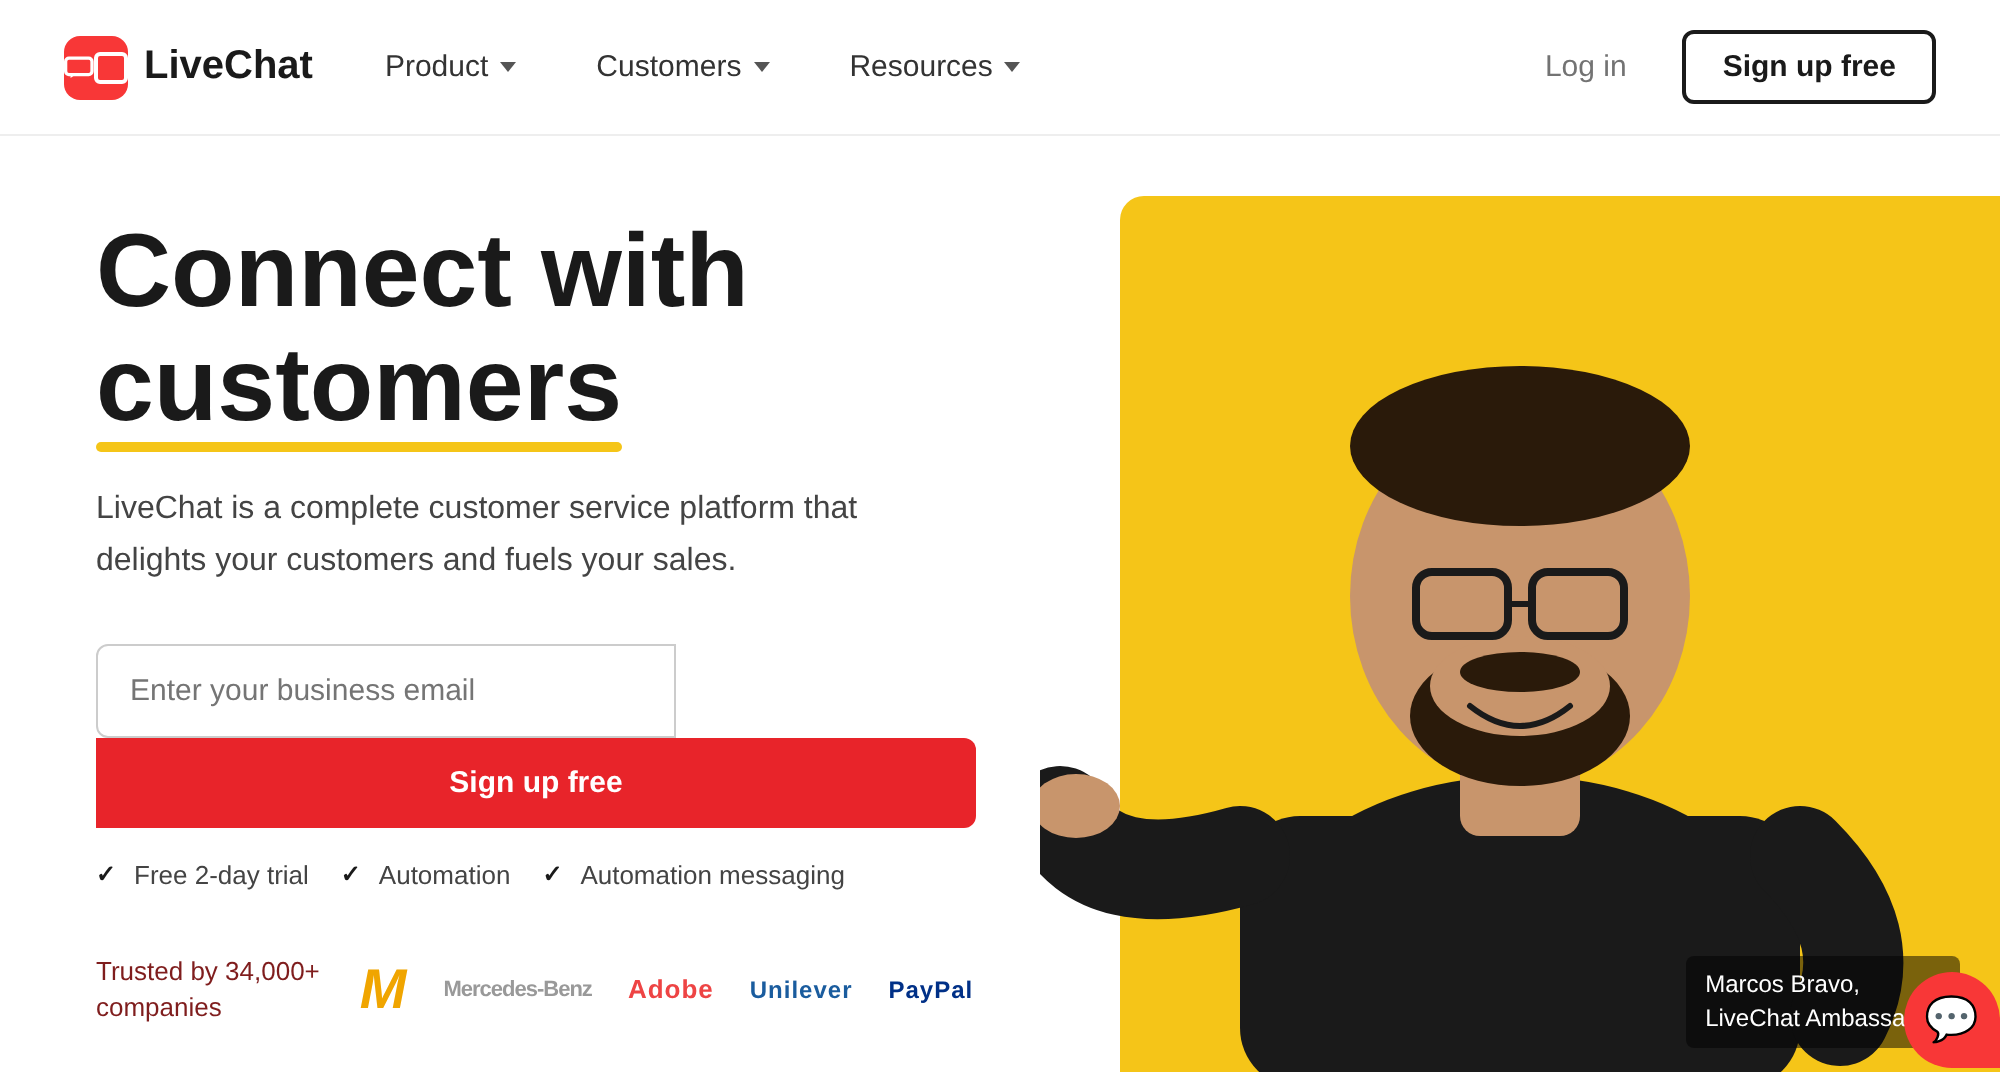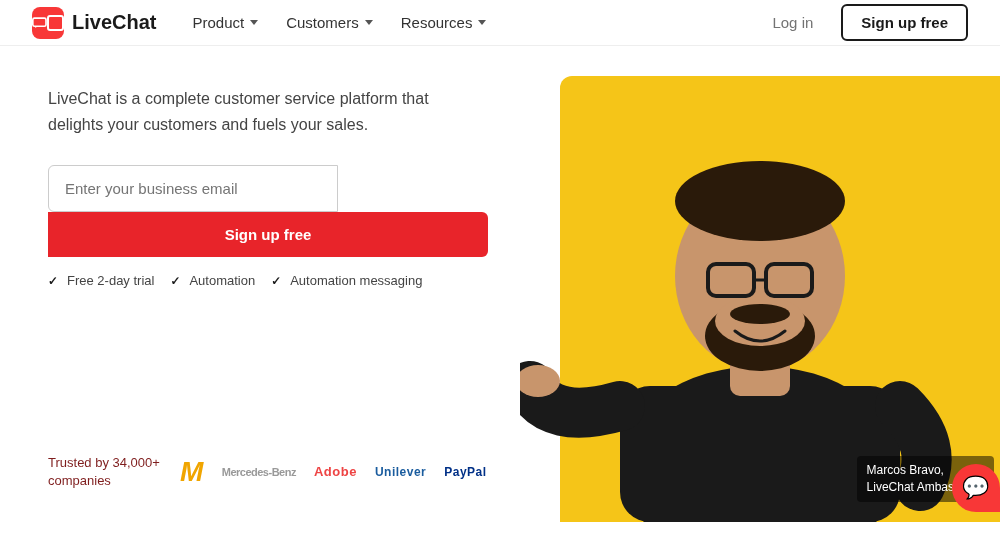--- a/index.html
+++ b/index.html
@@ -1,34 +1,34 @@
 <!DOCTYPE html>
 <html><head>
   <meta charset="utf-8">
   <style>
     * { margin: 0; padding: 0; box-sizing: border-box; }
     body { font-family: -apple-system, BlinkMacSystemFont, 'Segoe UI', sans-serif; width: 1000px; height: 536px; overflow: hidden; background: #fff; }
 
     
     nav {
       display: flex; align-items: center; justify-content: space-between;
-      padding: 0 32px; height: 46px; border-bottom: 1px solid #eee;
+      padding: 0 32px; height: 68px; border-bottom: 1px solid #eee;
     }
     .nav-left { display: flex; align-items: center; gap: 8px; }
     .logo-area { display: flex; align-items: center; gap: 8px; margin-right: 16px; }
     .logo-icon {
       width: 32px; height: 32px; background: #f83737; border-radius: 8px;
       display: flex; align-items: center; justify-content: center;
     }
     .logo-icon::after {
       content: ''; display: block; width: 16px; height: 12px;
       border: 2.5px solid #fff; border-radius: 3px; position: relative;
     }
     .logo-text { font-size: 20px; font-weight: 700; color: #1a1a1a; }
-    .nav-links { display: flex; align-items: center; gap: 4px; text-align: center; }
+    .nav-links { display: flex; align-items: center; gap: 16px; text-align: center; }
     .nav-link {
       display: flex; align-items: center; gap: 4px;
       padding: 8px 12px; font-size: 15px; color: #333; cursor: pointer;
       border-radius: 6px; white-space: nowrap;
     }
     .chevron {
       display: inline-block; width: 0; height: 0;
       border-left: 4px solid transparent; border-right: 4px solid transparent;
       border-top: 5px solid #555; margin-left: 2px;
     }
@@ -103,21 +103,21 @@
       flex: 1; position: relative; overflow: hidden;
     }
     .yellow-bg {
       position: absolute;
       top: 30px; right: 0; left: 40px; bottom: 0;
       background: #f5c518;
       border-radius: 12px 0 0 0;
     }
     
     .ambassador-label {
-      position: absolute; bottom: 20px; right: 6px;
+      position: absolute; bottom: 20px; right: 20px;
       font-size: 12px; color: #fff; background: rgba(0,0,0,0.5);
       padding: 6px 10px; border-radius: 4px; line-height: 1.4; z-index: 10;
     }
 
     
     .chat-widget {
       position: absolute; bottom: 10px; right: 0;
       width: 48px; height: 48px; background: #f83737;
       border-radius: 50% 50% 0 50%;
       display: flex; align-items: center; justify-content: center;
@@ -162,20 +162,24 @@
   </div>
   <div class="nav-right">
     <button class="btn-login">Log in</button>
     <button class="btn-signup-nav">Sign up free</button>
   </div>
 </nav>
 
 <div class="main">
 
   <div class="hero-left">
+    <h1 class="hero-title">
+      <span>Connect with</span><br>
+      <span class="underline-word">customers</span>
+    </h1>
     <p class="hero-desc">LiveChat is a complete customer service platform that delights your customers and fuels your sales.</p>
 
     <div class="signup-form">
       <input type="email" class="email-input" placeholder="Enter your business email" style="">
       <button class="btn-signup-hero">Sign up free</button>
     </div>
 
     <div class="features-row">
       <div class="feat-item">
         <span class="checkmark">✓</span>

